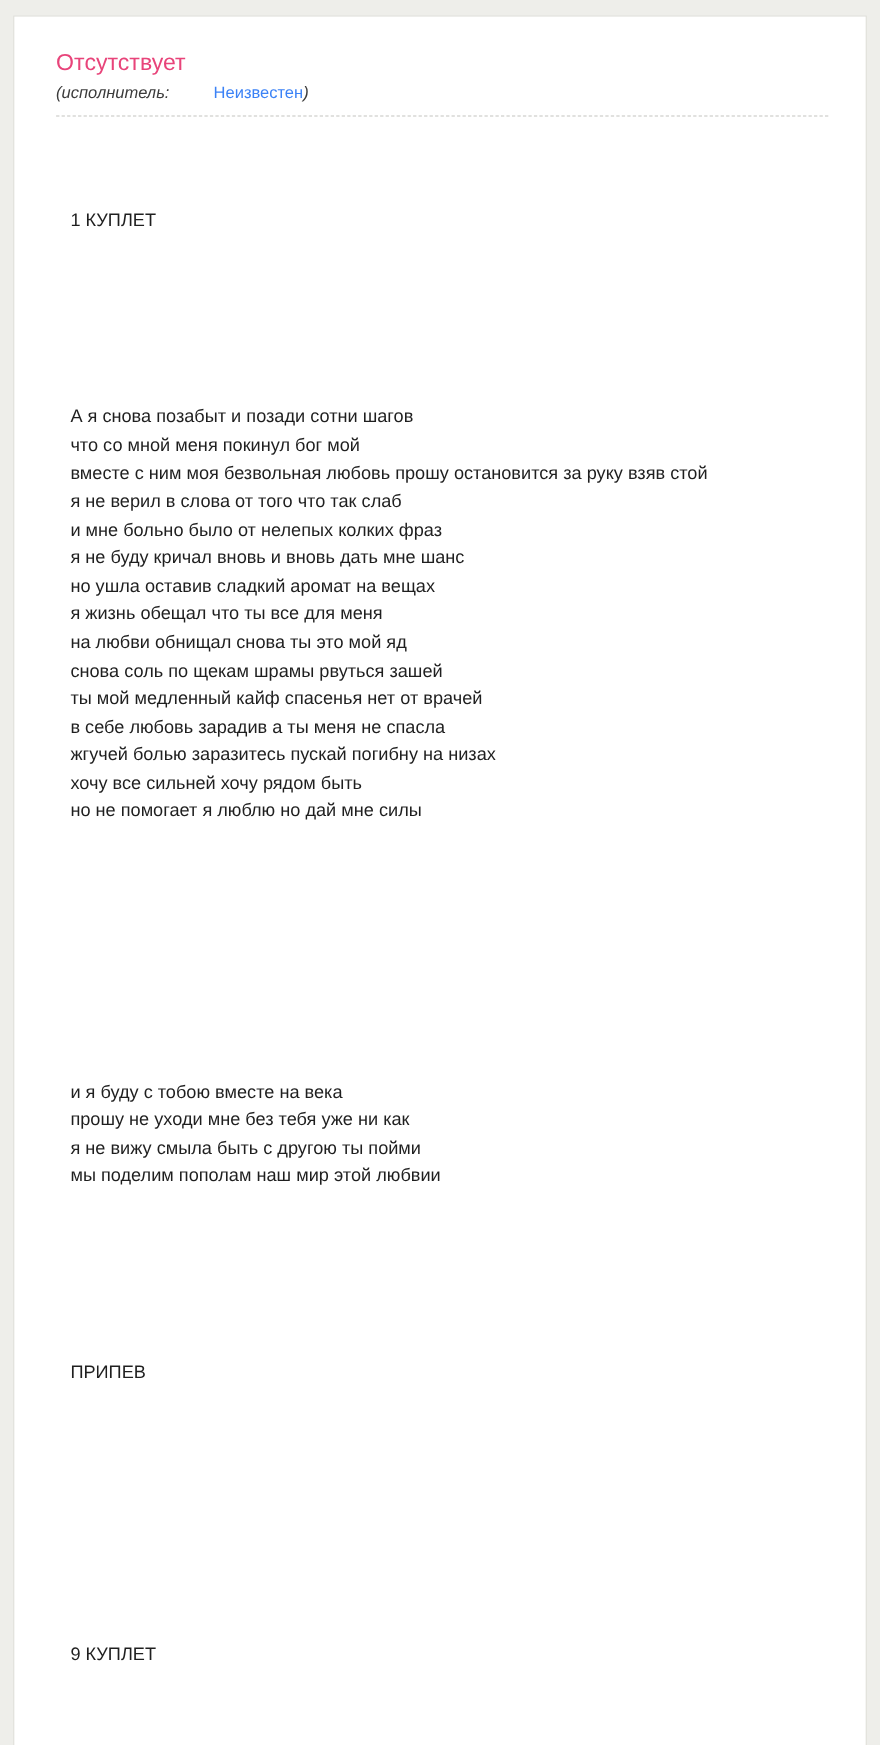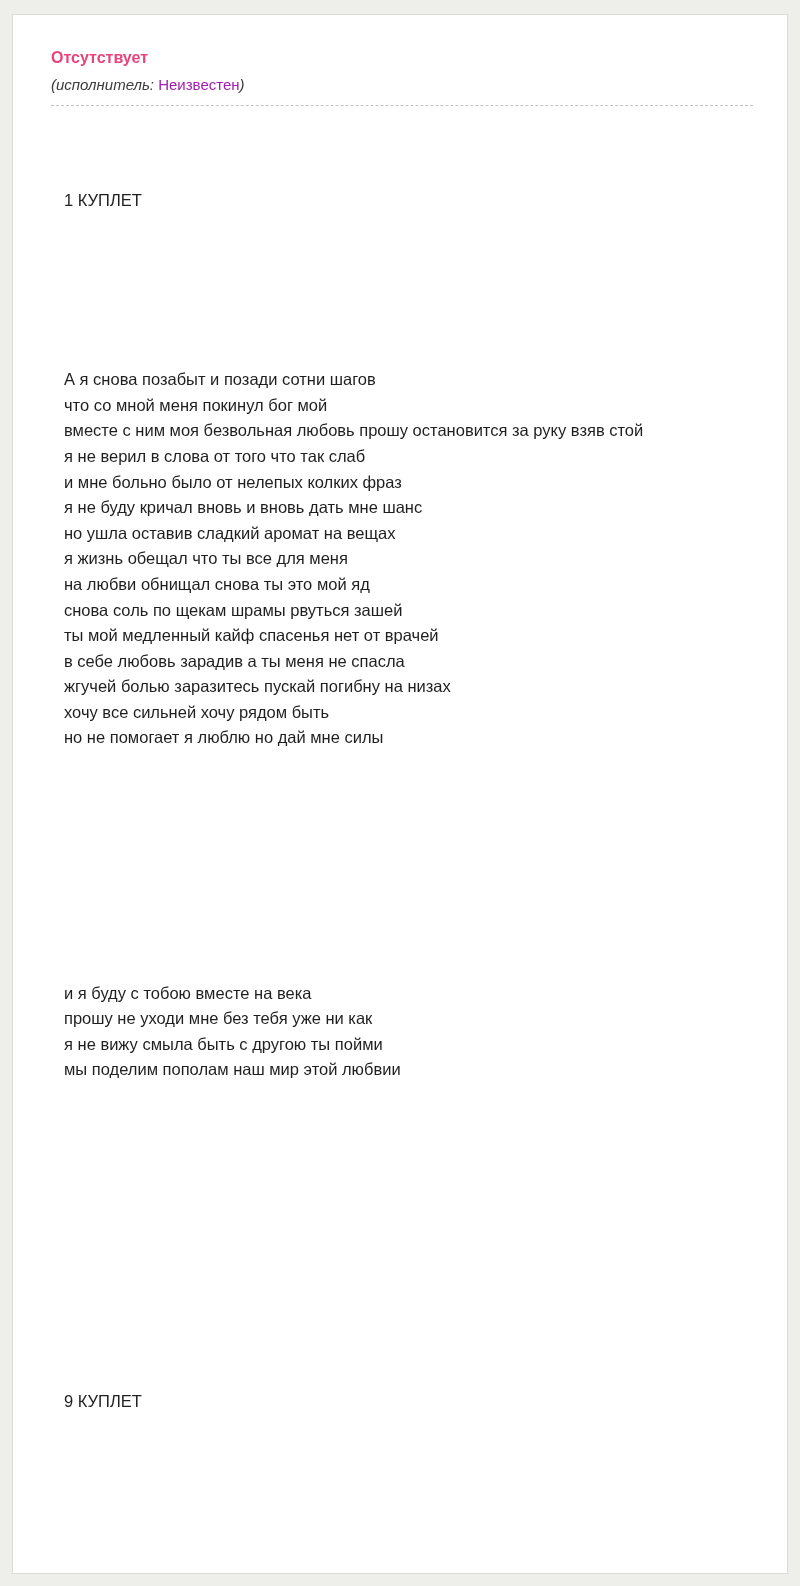--- a/index.html
+++ b/index.html
@@ -22,38 +22,39 @@
   }
   .sheet {
     background: #ffffff;
     border: 1px solid #dcdcd6;
     box-sizing: border-box;
     min-height: 1560px;
     padding: 30px 34px 40px 38px;
   }
   .song-title {
     color: #e8447a;
-    font-size: 16px;
+    font-size: 21px;
     line-height: 26px;
     margin: 0 0 4px 0;
-    font-weight: bold;
+    font-weight: normal;
   }
   .performer-line {
     font-size: 15px;
     color: #3b3b3b;
     margin: 0 0 10px 0;
     line-height: 20px;
   }
   .performer-line .paren {
     color: #3b3b3b;
     font-style: italic;
   }
   .performer-link {
-    color: #a21caf;
+    color: #3b82f6;
     text-decoration: none;
+    margin-left: 36px;
   }
   .divider {
     border: none;
     border-top: 1px dashed #c4c4bf;
     margin: 0 0 18px 0;
     height: 0;
   }
   .lyrics {
     font-size: 16.5px;
     line-height: 25.6px;
@@ -100,20 +101,21 @@
 жгучей болью заразитесь пускай погибну на низах
 хочу все сильней хочу рядом быть
 но не помогает я люблю но дай мне силы</div>
       <div class="spacer"></div>
       <div class="spacer"></div>
       <div class="block">и я буду с тобою вместе на века
 прошу не уходи мне без тебя уже ни как
 я не вижу смыла быть с другою ты пойми
 мы поделим пополам наш мир этой любвии</div>
       <div class="spacer"></div>
+      <div class="block">ПРИПЕВ</div>
       <div class="spacer"></div>
       <div class="spacer"></div>
       <div class="block">9 КУПЛЕТ</div>
       
       
     </div>
 
   </div>
 </div>
 

